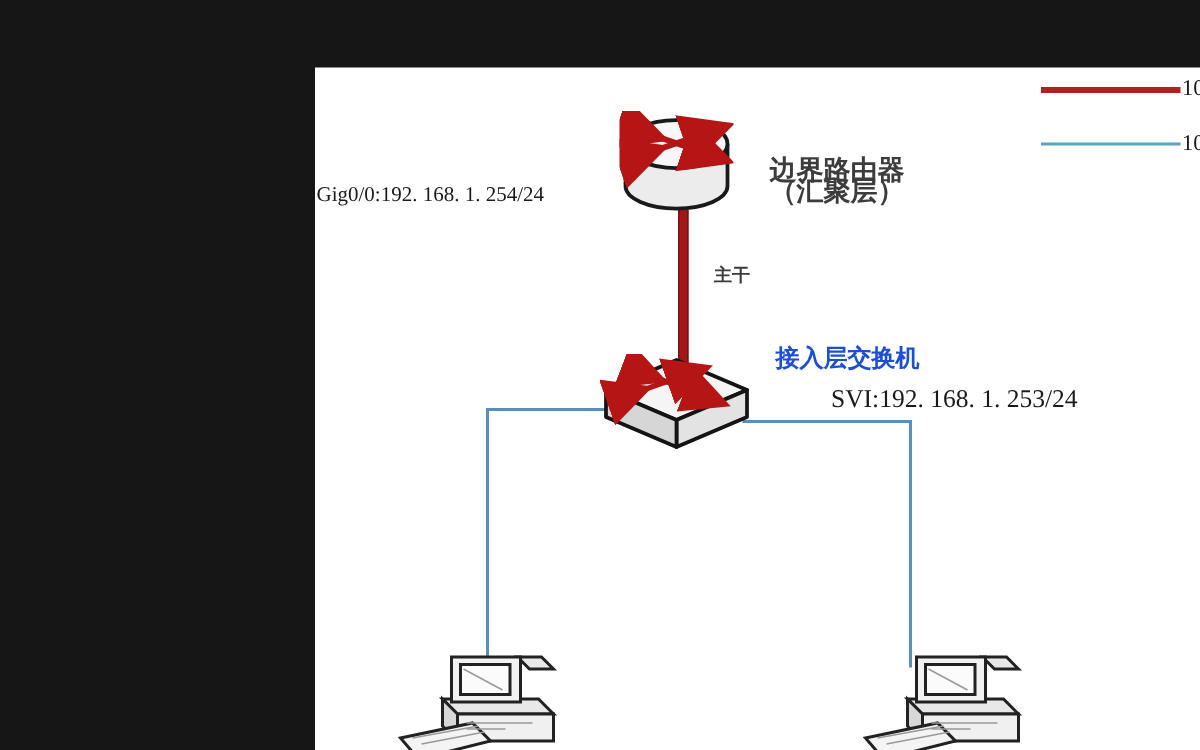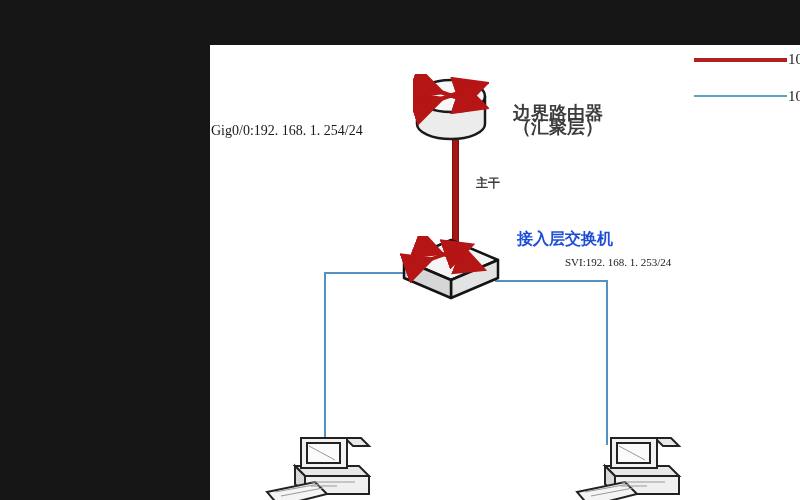--- a/index.html
+++ b/index.html
@@ -19,21 +19,21 @@
   #link-left-h{left:115px;top:227px;width:92px;height:2px;}
   #link-left-v{left:114px;top:227px;width:2px;height:173px;}
   #link-right-h{left:285px;top:235px;width:113px;height:2px;}
   #link-right-v{left:396px;top:235px;width:2px;height:165px;}
   
   .lbl{position:absolute;white-space:nowrap;color:#1a1a1a;}
   #router-caption{left:303px;top:61px;font-size:18px;font-weight:700;color:#3c3c3c;line-height:14px;}
   #router-if-label{left:1px;top:78px;font-family:"Liberation Serif",serif;font-size:14px;}
   #trunk-label{left:266px;top:130px;font-size:12px;font-weight:700;color:#3c3c3c;}
   #switch-label{left:264px;top:184px;font-size:16px;font-weight:700;color:#1d4ed8;margin-left:43px;}
-  #svi-label{left:355px;top:211px;font-family:"Liberation Serif",serif;font-size:11px;}
+  #svi-label{left:344px;top:211px;font-family:"Liberation Serif",serif;font-size:17px;}
   
   #router-icon{left:203px;top:29px;}
   #switch-icon{left:190px;top:191px;}
   #pc-left-icon{left:55px;top:385px;}
   #pc-right-icon{left:365px;top:385px;}
 </style>
 </head>
 <body>
 
 <div id="screen">

